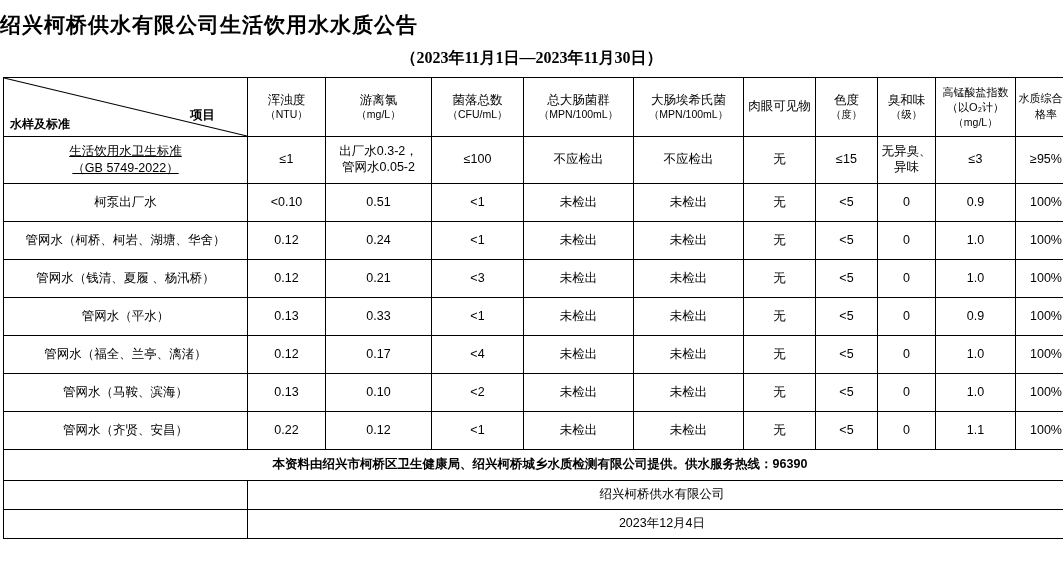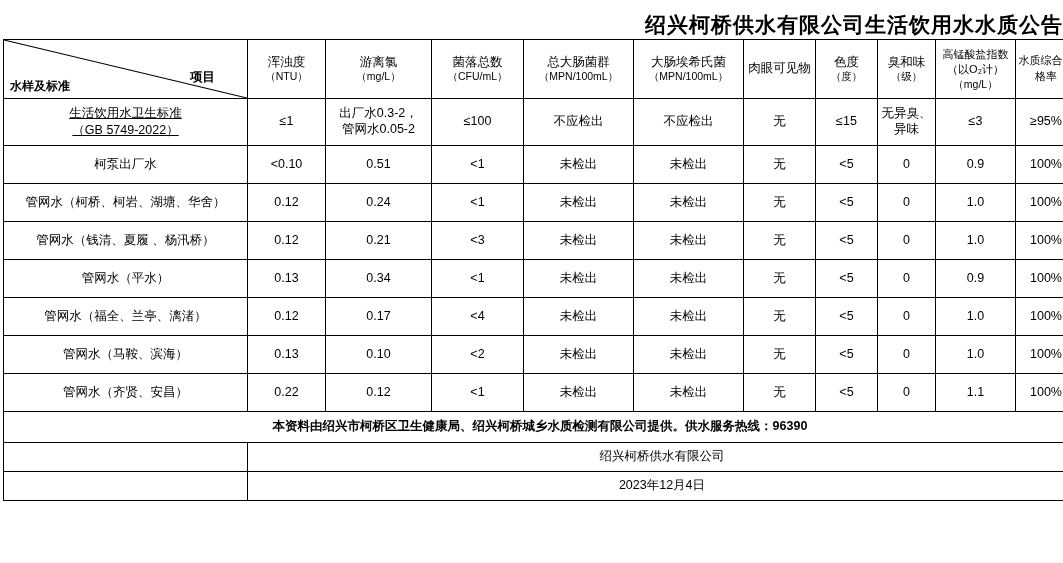--- a/index.html
+++ b/index.html
@@ -14,21 +14,21 @@
     color: #000;
     overflow: hidden;
   }
   .page {
     position: relative;
     width: 1063px;
     height: 563px;
     box-sizing: border-box;
   }
   .title {
-    text-align: right;
+    text-align: left;
     font-size: 21px;
     font-weight: bold;
     letter-spacing: 1px;
     padding-top: 11px;
     font-family: "Liberation Serif", serif;
   }
   .subtitle {
     text-align: center;
     font-size: 16px;
     font-weight: bold;
@@ -125,20 +125,21 @@
   }
   .nb-top { border-top: none; }
   .nb-bottom { border-bottom: none; }
 </style>
 </head>
 <body>
 
 <div class="page">
 
   <div class="title">绍兴柯桥供水有限公司生活饮用水水质公告</div>
+  <div class="subtitle">（2023年11月1日—2023年11月30日）</div>
 
   <table class="water">
     <colgroup>
       <col style="width:244px">
       <col style="width:78px">
       <col style="width:106px">
       <col style="width:92px">
       <col style="width:110px">
       <col style="width:110px">
       <col style="width:72px">
@@ -254,21 +255,21 @@
         <td>无</td>
         <td>&lt;5</td>
         <td>0</td>
         <td>1.0</td>
         <td>100%</td>
       </tr>
 
       <tr class="data-row">
         <td class="rowname">管网水（平水）</td>
         <td>0.13</td>
-        <td>0.34</td>
+        <td>0.33</td>
         <td>&lt;1</td>
         <td>未检出</td>
         <td>未检出</td>
         <td>无</td>
         <td>&lt;5</td>
         <td>0</td>
         <td>0.9</td>
         <td>100%</td>
       </tr>
 

